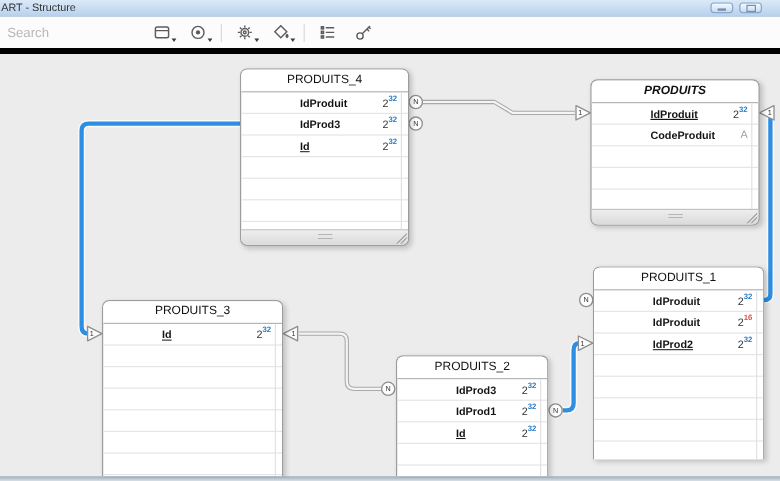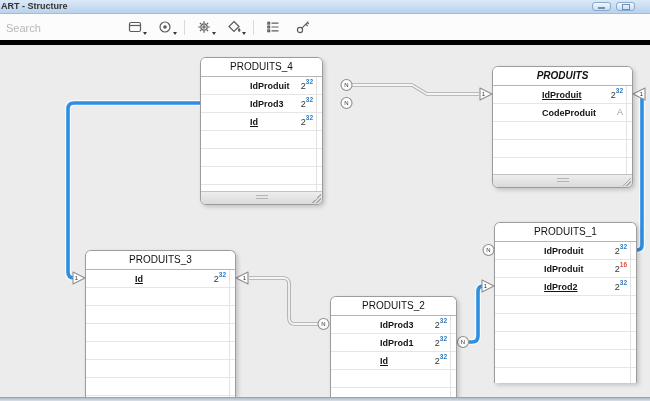--- a/index.html
+++ b/index.html
@@ -3,21 +3,21 @@
 <meta charset="utf-8">
 <style>
   html,body{margin:0;padding:0;}
   .screen{position:relative;width:650px;height:401px;overflow:hidden;
     background:#ececec;font-family:"Liberation Sans",sans-serif;
     -webkit-font-smoothing:antialiased;}
 
   
   .titlebar{position:absolute;left:0;top:0;width:100%;height:13px;
     background:linear-gradient(#dbe9f8,#b9d2ec);
-    border-bottom:1px solid #a3bdd8;z-index:10;font-weight:bold;}
+    border-bottom:1px solid #a3bdd8;z-index:10;}
   .titlebar .title{position:absolute;left:1px;top:0;line-height:13px;
     font-size:9px;color:#333;white-space:nowrap;}
   .win-btn{position:absolute;top:2px;width:19px;height:9px;box-sizing:border-box;
     border:1px solid #89a8cc;border-radius:3px;
     background:linear-gradient(#f4f9fe,#c6dcf2);}
   .win-btn.min{left:592px;}
   .win-btn.max{left:616px;}
   .win-btn .g-min{position:absolute;left:5px;top:4px;width:7px;height:2px;background:#7390b0;}
   .win-btn .g-max{position:absolute;left:5px;top:1px;width:6px;height:4px;
     border:1.5px solid #7390b0;background:transparent;}
@@ -145,21 +145,21 @@
     <g>
       <polygon class="mk-tri" points="494,286 482,280 482,292"></polygon>
       <text class="mk-txt" x="485.5" y="288.2">1</text>
     </g>
     <g>
       <polygon class="mk-tri" points="633,94 645,88 645,100"></polygon>
       <text class="mk-txt" x="641.5" y="96.2">1</text>
     </g>
   </svg>
 
-  <div class="tbl" id="tbl-p4" style="left:200px;top:57px;width:123px;height:148px;">
+  <div class="tbl" id="tbl-p4" style="left:200px;top:57px;width:141px;height:148px;">
     <div class="t-title">PRODUITS_4</div>
     <div class="t-rows">
         <div class="f-row">
           <span class="f-name">IdProduit</span>
           <span class="f-type"><span style="color: rgb(51, 51, 51);">2</span><sup style="color: rgb(45, 124, 196);">32</sup></span>
         </div>
         <div class="f-row">
           <span class="f-name">IdProd3</span>
           <span class="f-type"><span style="color: rgb(51, 51, 51);">2</span><sup style="color: rgb(45, 124, 196);">32</sup></span>
         </div>

